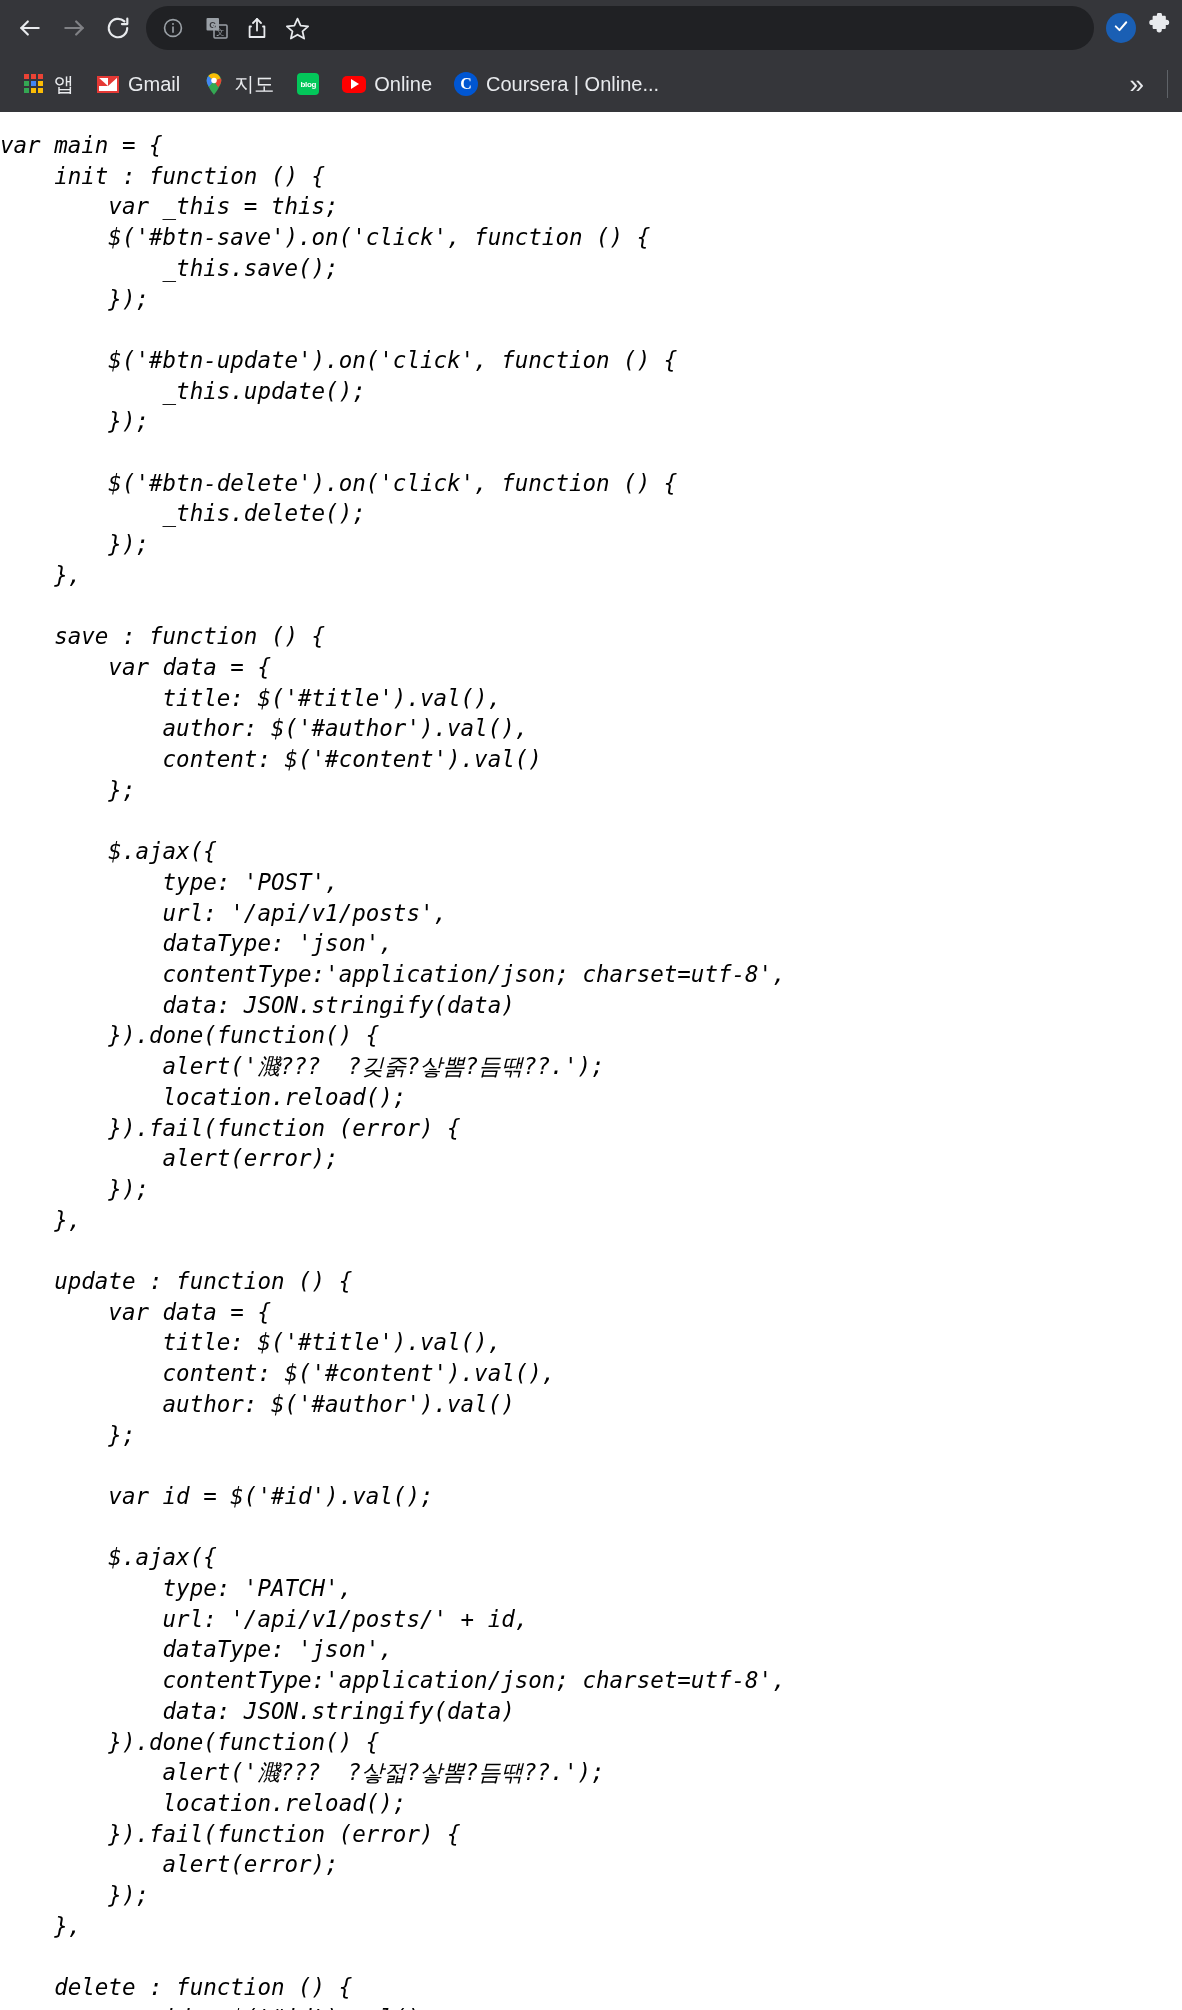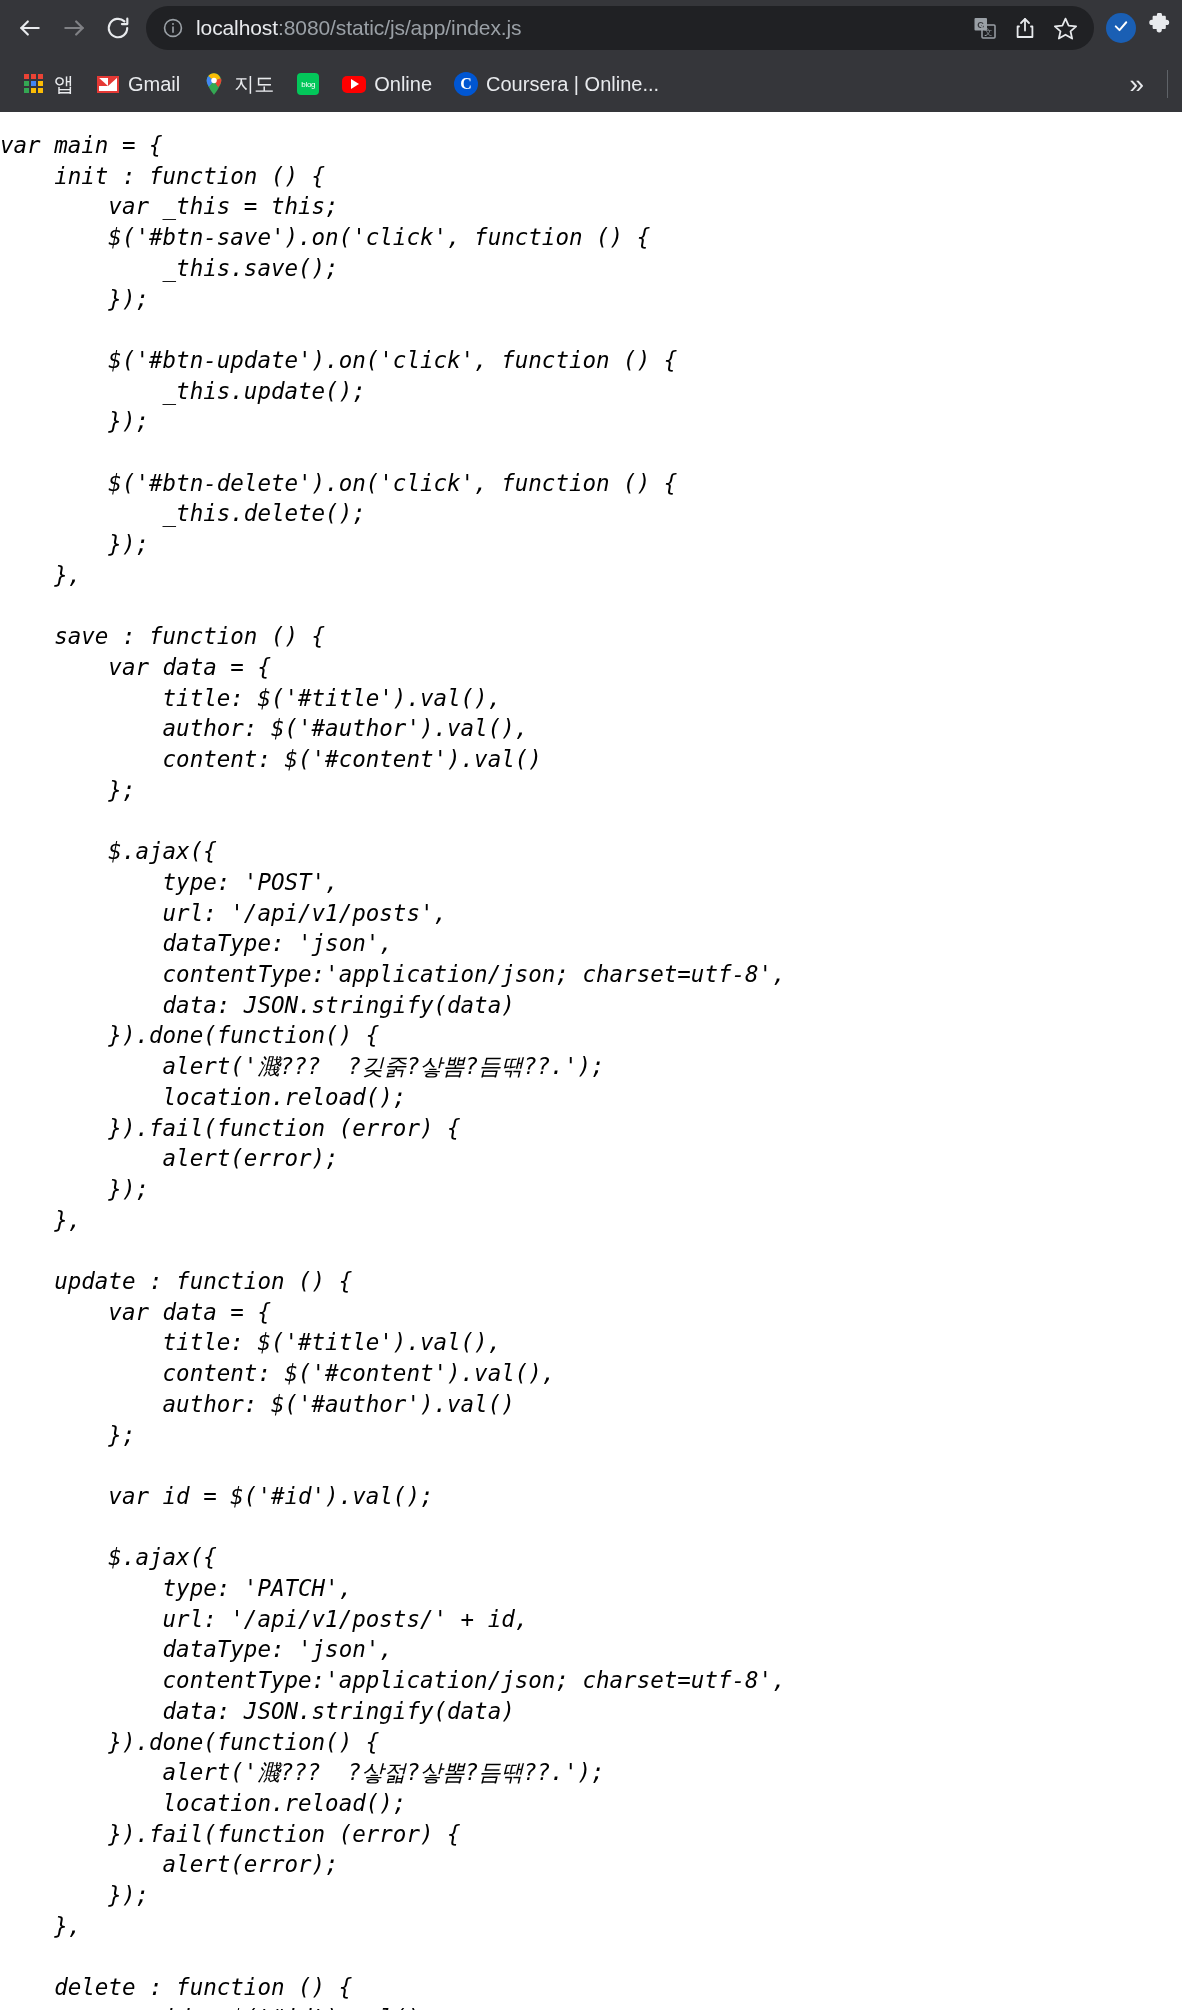--- a/index.html
+++ b/index.html
@@ -206,21 +206,21 @@
   
   .blog-icon {
     width: 22px; height: 22px;
     background: #03c75a;
     border-radius: 4px;
     display: flex;
     align-items: center;
     justify-content: center;
     font-size: 8px;
     color: #ffffff;
-    font-weight: normal;
+    font-weight: bold;
     letter-spacing: -0.3px;
   }
 
   
   .yt-icon {
     width: 24px; height: 17px;
     background: #ff0000;
     border-radius: 5px;
     display: flex;
     align-items: center;
@@ -303,21 +303,20 @@
     </div>
 
     <div class="omnibox">
       <span class="omnibox-info">
         <svg width="22" height="22" viewBox="0 0 24 24" fill="none" stroke="#9aa0a6" stroke-width="1.8">
           <circle cx="12" cy="12" r="9.2"></circle>
           <line x1="12" y1="11" x2="12" y2="16.6" stroke-linecap="round"></line>
           <circle cx="12" cy="7.6" r="1.05" fill="#9aa0a6" stroke="none"></circle>
         </svg>
       </span>
-      <span class="omnibox-url"><span class="host">localhost</span><span>:8080/static/js/app/index.js</span></span>
 
       <span class="omnibox-actions">
         <span class="omni-icon">
           <svg width="24" height="24" viewBox="0 0 24 24">
             <rect x="1.5" y="2" width="12.5" height="12.5" rx="1" fill="#9aa0a6"></rect>
             <text x="7.7" y="11.7" font-size="9" font-family="Liberation Sans, sans-serif" fill="#35363a" text-anchor="middle" font-weight="bold">G</text>
             <rect x="9" y="9" width="13" height="13" rx="1" fill="none" stroke="#9aa0a6" stroke-width="1.5"></rect>
             <text x="15.3" y="19.3" font-size="8" font-family="Liberation Sans, sans-serif" fill="#9aa0a6" text-anchor="middle">文</text>
           </svg>
         </span>

